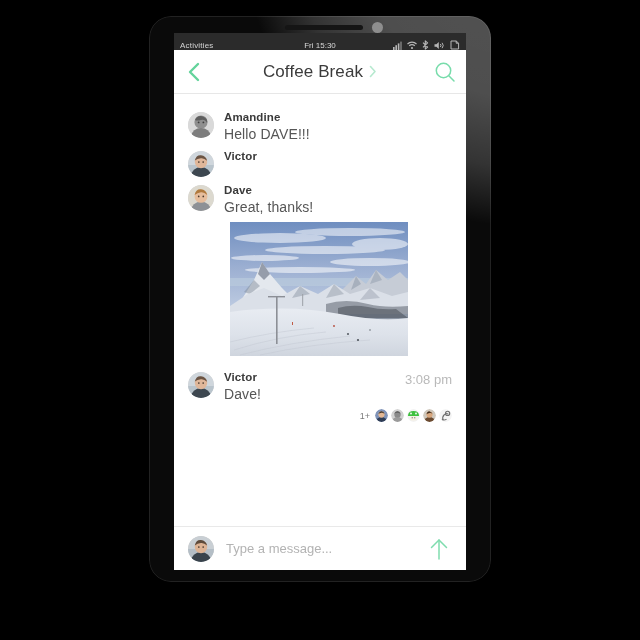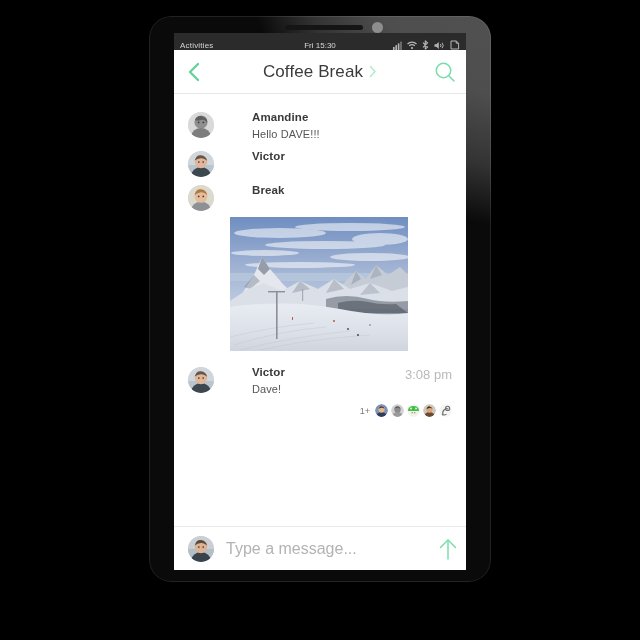--- a/index.html
+++ b/index.html
@@ -127,27 +127,27 @@
     padding: 6px 12px 0 14px;
   }
   .msg-avatar {
     flex: 0 0 auto;
     width: 26px; height: 26px; border-radius: 50%;
     margin-right: 10px; margin-top: 2px;
     overflow: hidden;
     background: #d8d8d8;
   }
   .msg-avatar svg { display: block; width: 26px; height: 26px; }
-  .msg-body { flex: 1 1 auto; min-width: 0; margin-left: 28px; }
+  .msg-body { flex: 1 1 auto; min-width: 0; }
   .msg-sender {
     font-size: 11.5px; font-weight: bold; color: #3a3a3a;
     line-height: 15px; letter-spacing: .1px;
   }
   .msg-text {
-    font-size: 11px; color: #565656; line-height: 18px;
+    font-size: 14px; color: #565656; line-height: 18px;
     letter-spacing: .1px;
   }
   .msg-time {
     position: absolute; right: 14px; top: 8px;
     font-size: 13px; color: #b9b9b9;
   }
 
   
   #photo-message { padding: 6px 12px 0 56px; }
   #photo-attachment {
@@ -185,21 +185,21 @@
   #composer-avatar {
     width: 26px; height: 26px; border-radius: 50%;
     overflow: hidden; flex: 0 0 auto; margin-right: 12px;
     background: #cfcfcf; cursor: pointer;
   }
   #composer-avatar svg { display: block; width: 26px; height: 26px; }
   #message-input {
     flex: 1 1 auto;
     border: none; outline: none;
     font-family: "Liberation Sans", sans-serif;
-    font-size: 16px; color: #555;
+    font-size: 13px; color: #555;
     background: transparent;
   }
   #message-input::placeholder { color: #b3b3b3; }
   #send-button {
     flex: 0 0 auto; width: 30px; height: 30px;
     display: flex; align-items: center; justify-content: center;
     cursor: pointer;
   }
 </style>
 </head>
@@ -327,21 +327,22 @@
                 <rect width="26" height="26" fill="#dcd9cf"></rect>
                 <ellipse cx="13" cy="25.5" rx="10" ry="9" fill="#8d9196"></ellipse>
                 <circle cx="13" cy="11.4" r="6.4" fill="#e6bd9c"></circle>
                 <path d="M6.6 10 q1.2-6.3 6.4-5.8 q5.3 .5 6.2 5.8 q-3-3.2-6.3-2.8 q-3.6 .4-6.3 2.8 z" fill="#b07a3e"></path>
                 <circle cx="10.7" cy="11.4" r="0.85" fill="#4a3a2c"></circle>
                 <circle cx="15.3" cy="11.4" r="0.85" fill="#4a3a2c"></circle>
               </g>
             </svg>
           </div>
           <div class="msg-body">
-            <div class="msg-sender">Break</div>
+            <div class="msg-sender">Dave</div>
+            <div class="msg-text">Great, thanks!</div>
           </div>
         </div>
 
         <div id="photo-message">
           <div id="photo-attachment">
             <svg width="178" height="134" viewBox="0 0 178 134">
               <defs>
                 <linearGradient id="sky" x1="0" y1="0" x2="0" y2="1">
                   <stop offset="0%" stop-color="#6f8ec0"></stop>
                   <stop offset="35%" stop-color="#9db0d2"></stop>

